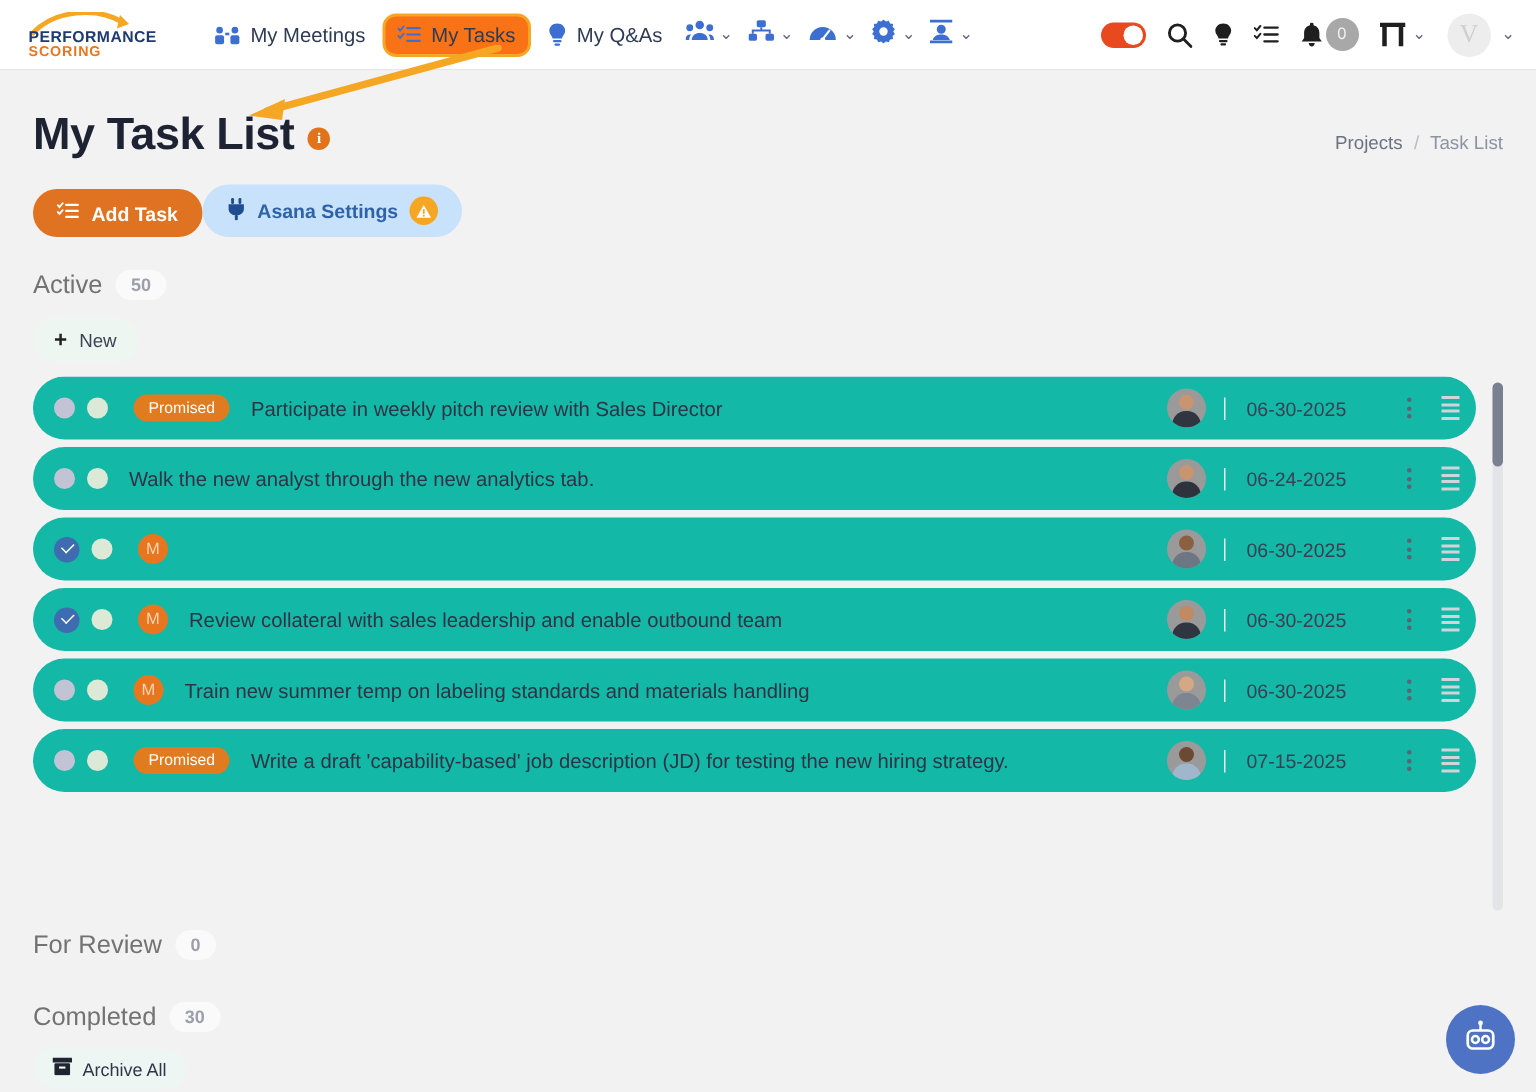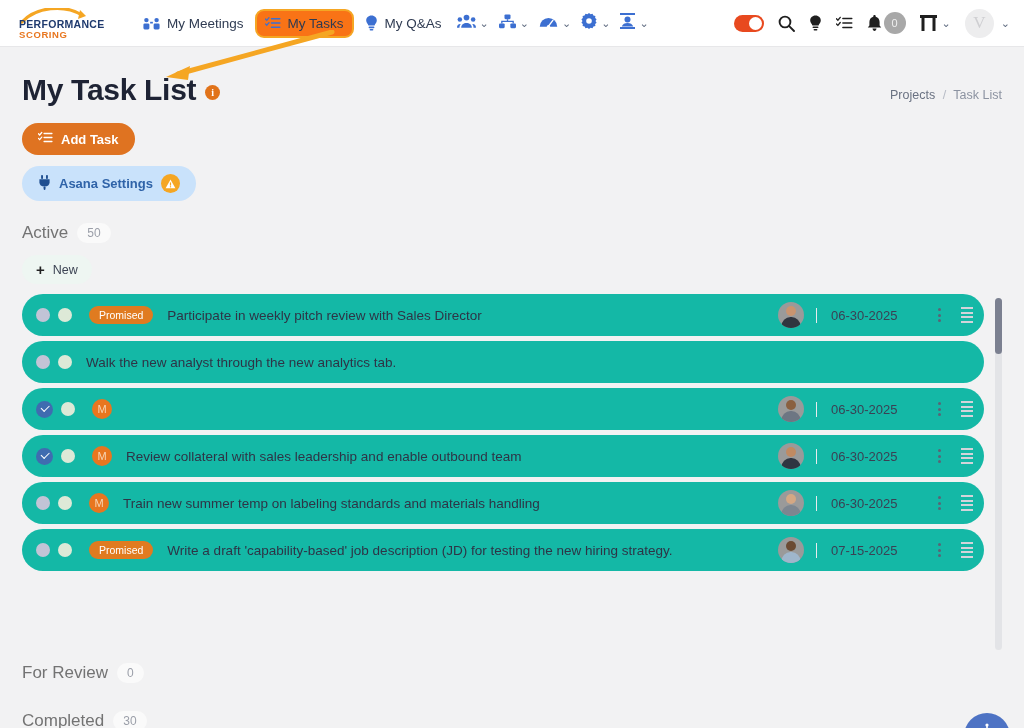--- a/index.html
+++ b/index.html
@@ -85,41 +85,41 @@
     display:flex; align-items:center; justify-content:center;
     margin: 0 0 7px 9px; font-family:"Liberation Serif", serif;
   }
   .breadcrumb {
     margin-left:auto; margin-bottom: 5px;
     font-size: 12.5px; color: #8c93a1;
   }
   .breadcrumb .crumb-1 { color:#6a7282; }
   .breadcrumb .sep { margin: 0 4px; color:#b6bbc5; }
 
-  .btn-row { display:flex; align-items:flex-start; gap: 11px; margin-top: 16px; flex-direction: column; }
+  .btn-row { display:flex; align-items:flex-end; margin-top: 16px; }
   .btn {
     display:flex; align-items:center; gap: 8px;
     border:none; border-radius: 18px;
     font-size: 13px; font-weight: 600;
     padding: 8px 16px; cursor:pointer;
     font-family:"Liberation Sans", sans-serif;
   }
   .btn-add { background:#df7321; color:#fff; }
   .btn-asana { background:#c9e2fb; color:#2f63a8; }
   .warn-badge {
     width:19px;height:19px;border-radius:50%;
     background:#f5a623;color:#fff;font-size:11px;font-weight:700;
     display:flex;align-items:center;justify-content:center;
   }
 
   .section-head { display:flex; align-items:center; gap:9px; margin-top: 22px; }
   .section-title { font-size: 17px; color:#737373; font-weight:400; }
   .count-pill {
     background:#fafafa; color:#9b9fa9; font-size: 12px;
-    border-radius: 11px; padding: 3px 10px; min-width: 26px; text-align:right;
+    border-radius: 11px; padding: 3px 10px; min-width: 26px; text-align:right;font-weight:bold;
   }
   .new-btn {
     margin-top: 12px;
     display:inline-flex; align-items:center; gap:8px;
     background:#eef6f2; color:#3d4454; font-size: 12.5px;
     border-radius: 15px; padding: 6px 14px; border:none; cursor:pointer;
     font-family:"Liberation Sans", sans-serif;
   }
   .new-btn .plus { font-size: 15px; font-weight: 700; color:#222; }
 
@@ -463,20 +463,38 @@
               <i></i>
               <i></i>
               <i></i>
             </div>
           </div>
         </div>
         <div class="task-row">
           <div class="dot grey"></div>
           <div class="dot green"></div>
           <div class="task-text">Walk the new analyst through the new analytics tab.</div>
+          <div class="task-right">
+            <div class="ava">
+              <div class="head" style="background:#c99470"></div>
+              <div class="body" style="background:#2d323c"></div>
+            </div>
+            <div class="date-cell">06-24-2025</div>
+            <div class="kebab">
+              <i></i>
+              <i></i>
+              <i></i>
+            </div>
+            <div class="drag">
+              <i></i>
+              <i></i>
+              <i></i>
+              <i></i>
+            </div>
+          </div>
         </div>
         <div class="task-row">
           <div class="dot check"></div>
           <div class="dot green"></div>
           <div class="m-badge">M</div>
           <div class="task-right">
             <div class="ava">
               <div class="head" style="background:#8a6040"></div>
               <div class="body" style="background:#6d7683"></div>
             </div>

